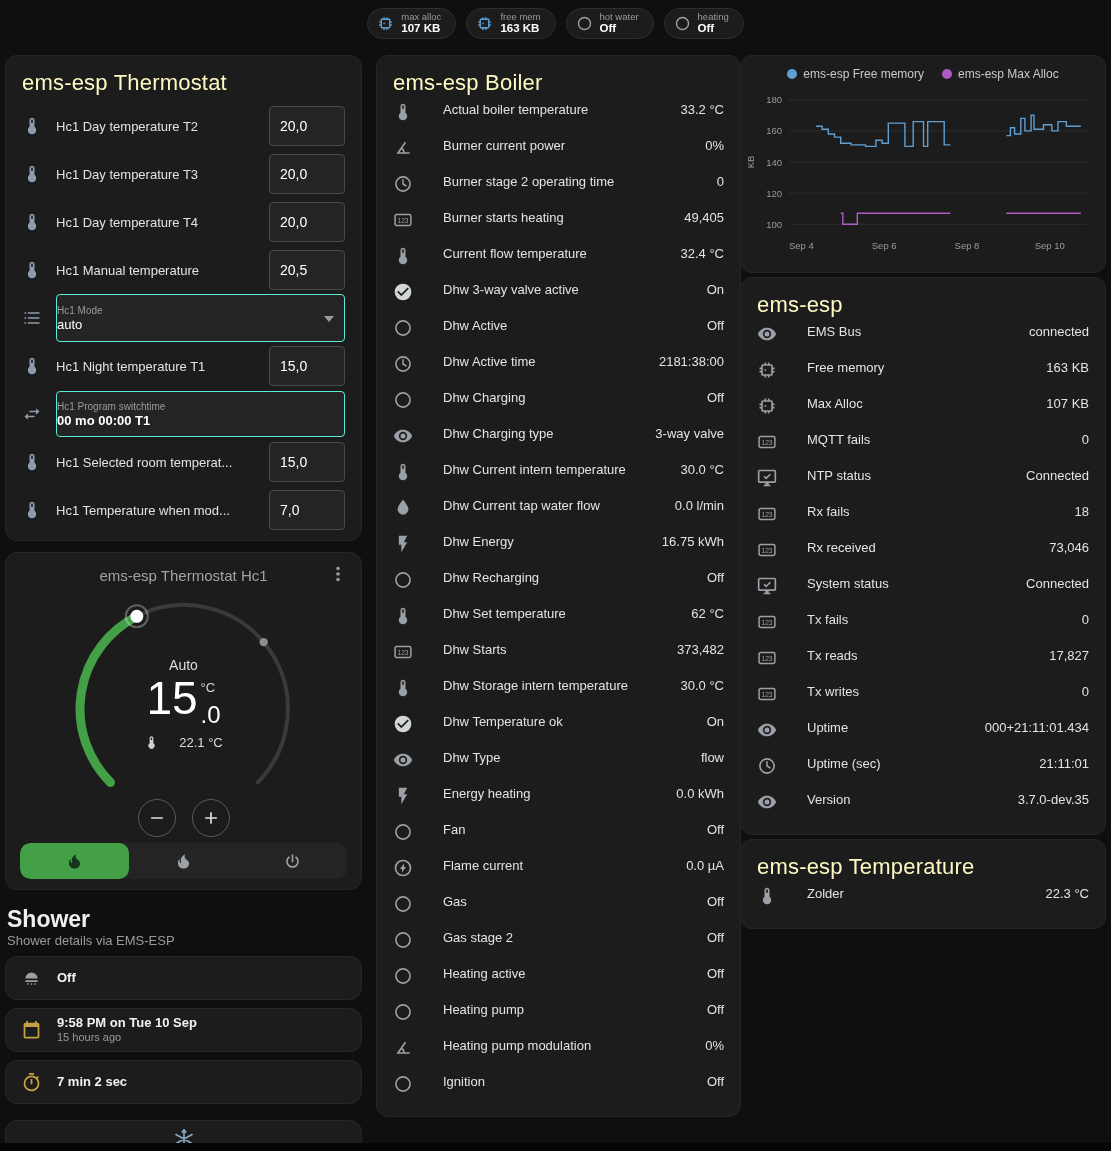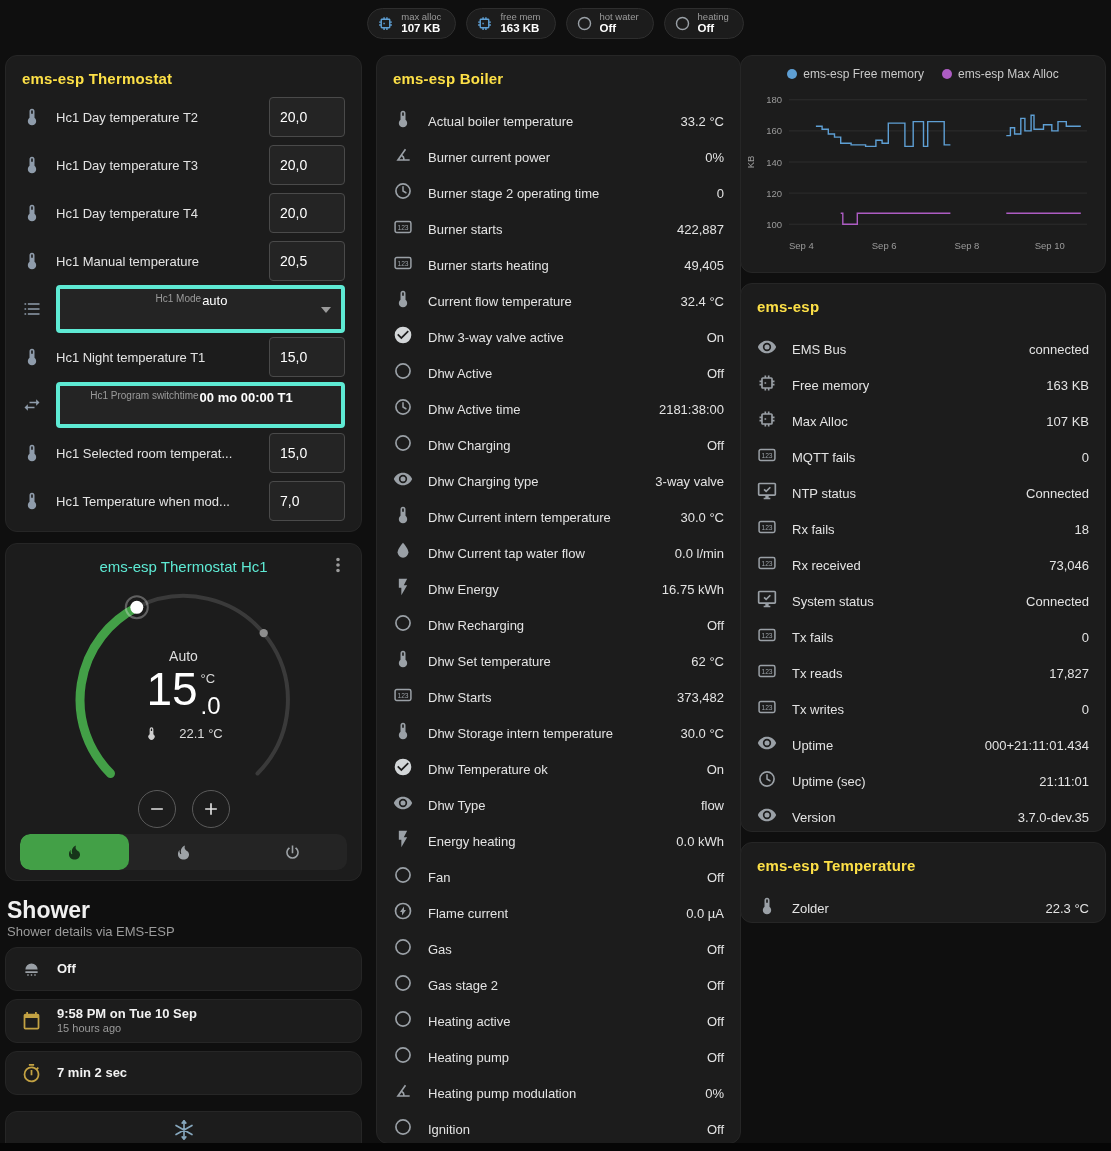--- a/index.html
+++ b/index.html
@@ -12,41 +12,41 @@
   .badge .bicon{width:17px;height:17px;color:#9aa0a6;flex:none}
   .badge-text{display:flex;flex-direction:column;line-height:1.2}
   .badge-label{font-size:9.5px;color:#9b9b9b}
   .badge-value{font-size:11.5px;font-weight:700;color:#fff}
   
   .col{position:absolute;top:55px}
   .col-left{left:5px;width:357px}
   .col-mid{left:376px;width:365px}
   .col-right{left:740px;width:366px}
   .card{background:#1c1c1c;border:1px solid #262626;border-radius:12px;overflow:hidden}
-  .card-title{font-size:15px;font-weight:700;color:#fde047;padding:14px 16px 6px;letter-spacing:.2px}
+  .card-title{font-size:22px;font-weight:400;color:#fef9c3;padding:14px 16px 6px;letter-spacing:.2px}
   
-  .erow{display:flex;align-items:flex-end;height:36px;padding:0 16px;gap:15px;cursor:pointer}
+  .erow{display:flex;align-items:flex-start;height:36px;padding:0 16px;gap:30px;cursor:pointer}
   .erow .icon{width:20px;height:20px;flex:none;color:#9aa0a6}
   .erow-name{font-size:13px;color:#e3e3e3;white-space:nowrap;overflow:hidden}
   .erow-value{margin-left:auto;font-size:13px;color:#e3e3e3;white-space:nowrap;padding-left:8px}
   
   .trow{display:flex;align-items:center;min-height:48px;padding:0 16px;gap:14px;cursor:pointer}
   .trow .icon{width:20px;height:20px;flex:none;color:#8f9cab}
   .trow-name{font-size:13px;color:#e3e3e3;flex:1}
   .numbox{width:76px;height:40px;background:#242424;border:1px solid #4a4a4a;border-radius:4px;display:flex;align-items:center;padding:0 10px;font-size:14px;margin-left:auto;color:#fff}
-  .selbox{flex:1;height:48px;background:#242424;border:4px solid #5eead4;border-radius:4px;display:flex;justify-content:center;padding:4px 30px 4px 12px;position:relative;gap:1px}
+  .selbox{flex:1;height:48px;background:#242424;border:1px solid #5eead4;border-radius:4px;display:flex;flex-direction:column;justify-content:center;padding:4px 30px 4px 0;position:relative;gap:1px}
   .selbox-label{font-size:10px;color:#9b9b9b}
   .selbox-value{font-size:13px;color:#fff}
   .textbox{height:46px}
   .textbox .selbox-value{font-weight:700}
   .caret{position:absolute;right:10px;top:50%;margin-top:-2px;width:0;height:0;border-left:5px solid transparent;border-right:5px solid transparent;border-top:6px solid #9b9b9b}
   
   .dial-card{margin-top:11px;padding:10px 8px 10px}
   .dial-head{position:relative;height:24px;display:flex;align-items:center;justify-content:center}
-  .dial-title{font-size:15px;color:#5eead4}
+  .dial-title{font-size:15px;color:#a3a3a3}
   .kebab{position:absolute;right:4px;top:0;width:22px;height:22px;color:#9b9b9b;cursor:pointer}
   .dial-wrap{position:relative;height:252px;display:flex;justify-content:center}
   .dial-svg{width:240px;height:240px;margin-top:2px}
   .dial-center{position:absolute;top:70px;left:0;right:0;text-align:center}
   .dial-mode{font-size:14px;color:#dedede;margin-bottom:2px}
   .big-temp{display:flex;justify-content:center;align-items:flex-start}
   .big-int{font-size:46px;font-weight:300;line-height:1;color:#fff}
   .big-side{display:flex;flex-direction:column;align-items:flex-start;margin-left:3px;height:54px;justify-content:space-between;padding:5px 0 2px}
   .unit{font-size:13px;color:#d8d8d8}
   .dec{font-size:24px;font-weight:300;line-height:1;color:#fff}
@@ -72,21 +72,21 @@
   .partial-card .icon{width:22px;height:22px;color:#86a7bd}
   
   .chart-card{height:218px;padding:6px 4px}
   .legend{display:flex;justify-content:center;gap:18px;height:24px;align-items:center}
   .legend-item{display:flex;align-items:center;gap:6px;cursor:pointer}
   .legend-dot{width:10px;height:10px;border-radius:50%;background:#888}
   .legend-label{font-size:12px;color:#c9c9c9}
   .plot{width:350px;height:178px}
   .tick{fill:#9b9b9b;font-size:9.5px;font-family:"Liberation Sans",sans-serif}
   .bottom-strip{position:absolute;left:0;bottom:0;width:100%;height:8px;background:#060606;z-index:9}
-  .mt10{margin-top:10px}
+  .mt10{margin-top:4px}
   .pb6{padding-bottom:6px}
 </style>
 </head>
 <body style="--accent: #43a047;">
 
 <header class="badges">
 
     <div class="badge">
       <span class="bicon" style="color: rgb(94, 159, 212);">
         <svg viewBox="0 0 24 24">
@@ -421,30 +421,20 @@
           <span class="icon">
             <svg viewBox="0 0 24 24">
               <circle cx="12" cy="12" r="8.5" fill="none" stroke="currentColor" stroke-width="2"></circle>
               <path d="M12 7v5l3.5 2.1" fill="none" stroke="currentColor" stroke-width="1.8" stroke-linecap="round"></path>
             </svg>
           </span>
           <span class="erow-name">Burner stage 2 operating time</span>
           <span class="erow-value">0</span>
         </div>
 
-        <div class="erow">
-          <span class="icon">
-            <svg viewBox="0 0 24 24">
-              <rect x="2.5" y="5.5" width="19" height="13" rx="2" fill="none" stroke="currentColor" stroke-width="1.8"></rect>
-              <text x="12" y="15" font-size="8" text-anchor="middle" fill="currentColor" font-family="Liberation Sans,sans-serif">123</text>
-            </svg>
-          </span>
-          <span class="erow-name">Burner starts</span>
-          <span class="erow-value">422,887</span>
-        </div>
 
         <div class="erow">
           <span class="icon">
             <svg viewBox="0 0 24 24">
               <rect x="2.5" y="5.5" width="19" height="13" rx="2" fill="none" stroke="currentColor" stroke-width="1.8"></rect>
               <text x="12" y="15" font-size="8" text-anchor="middle" fill="currentColor" font-family="Liberation Sans,sans-serif">123</text>
             </svg>
           </span>
           <span class="erow-name">Burner starts heating</span>
           <span class="erow-value">49,405</span>

